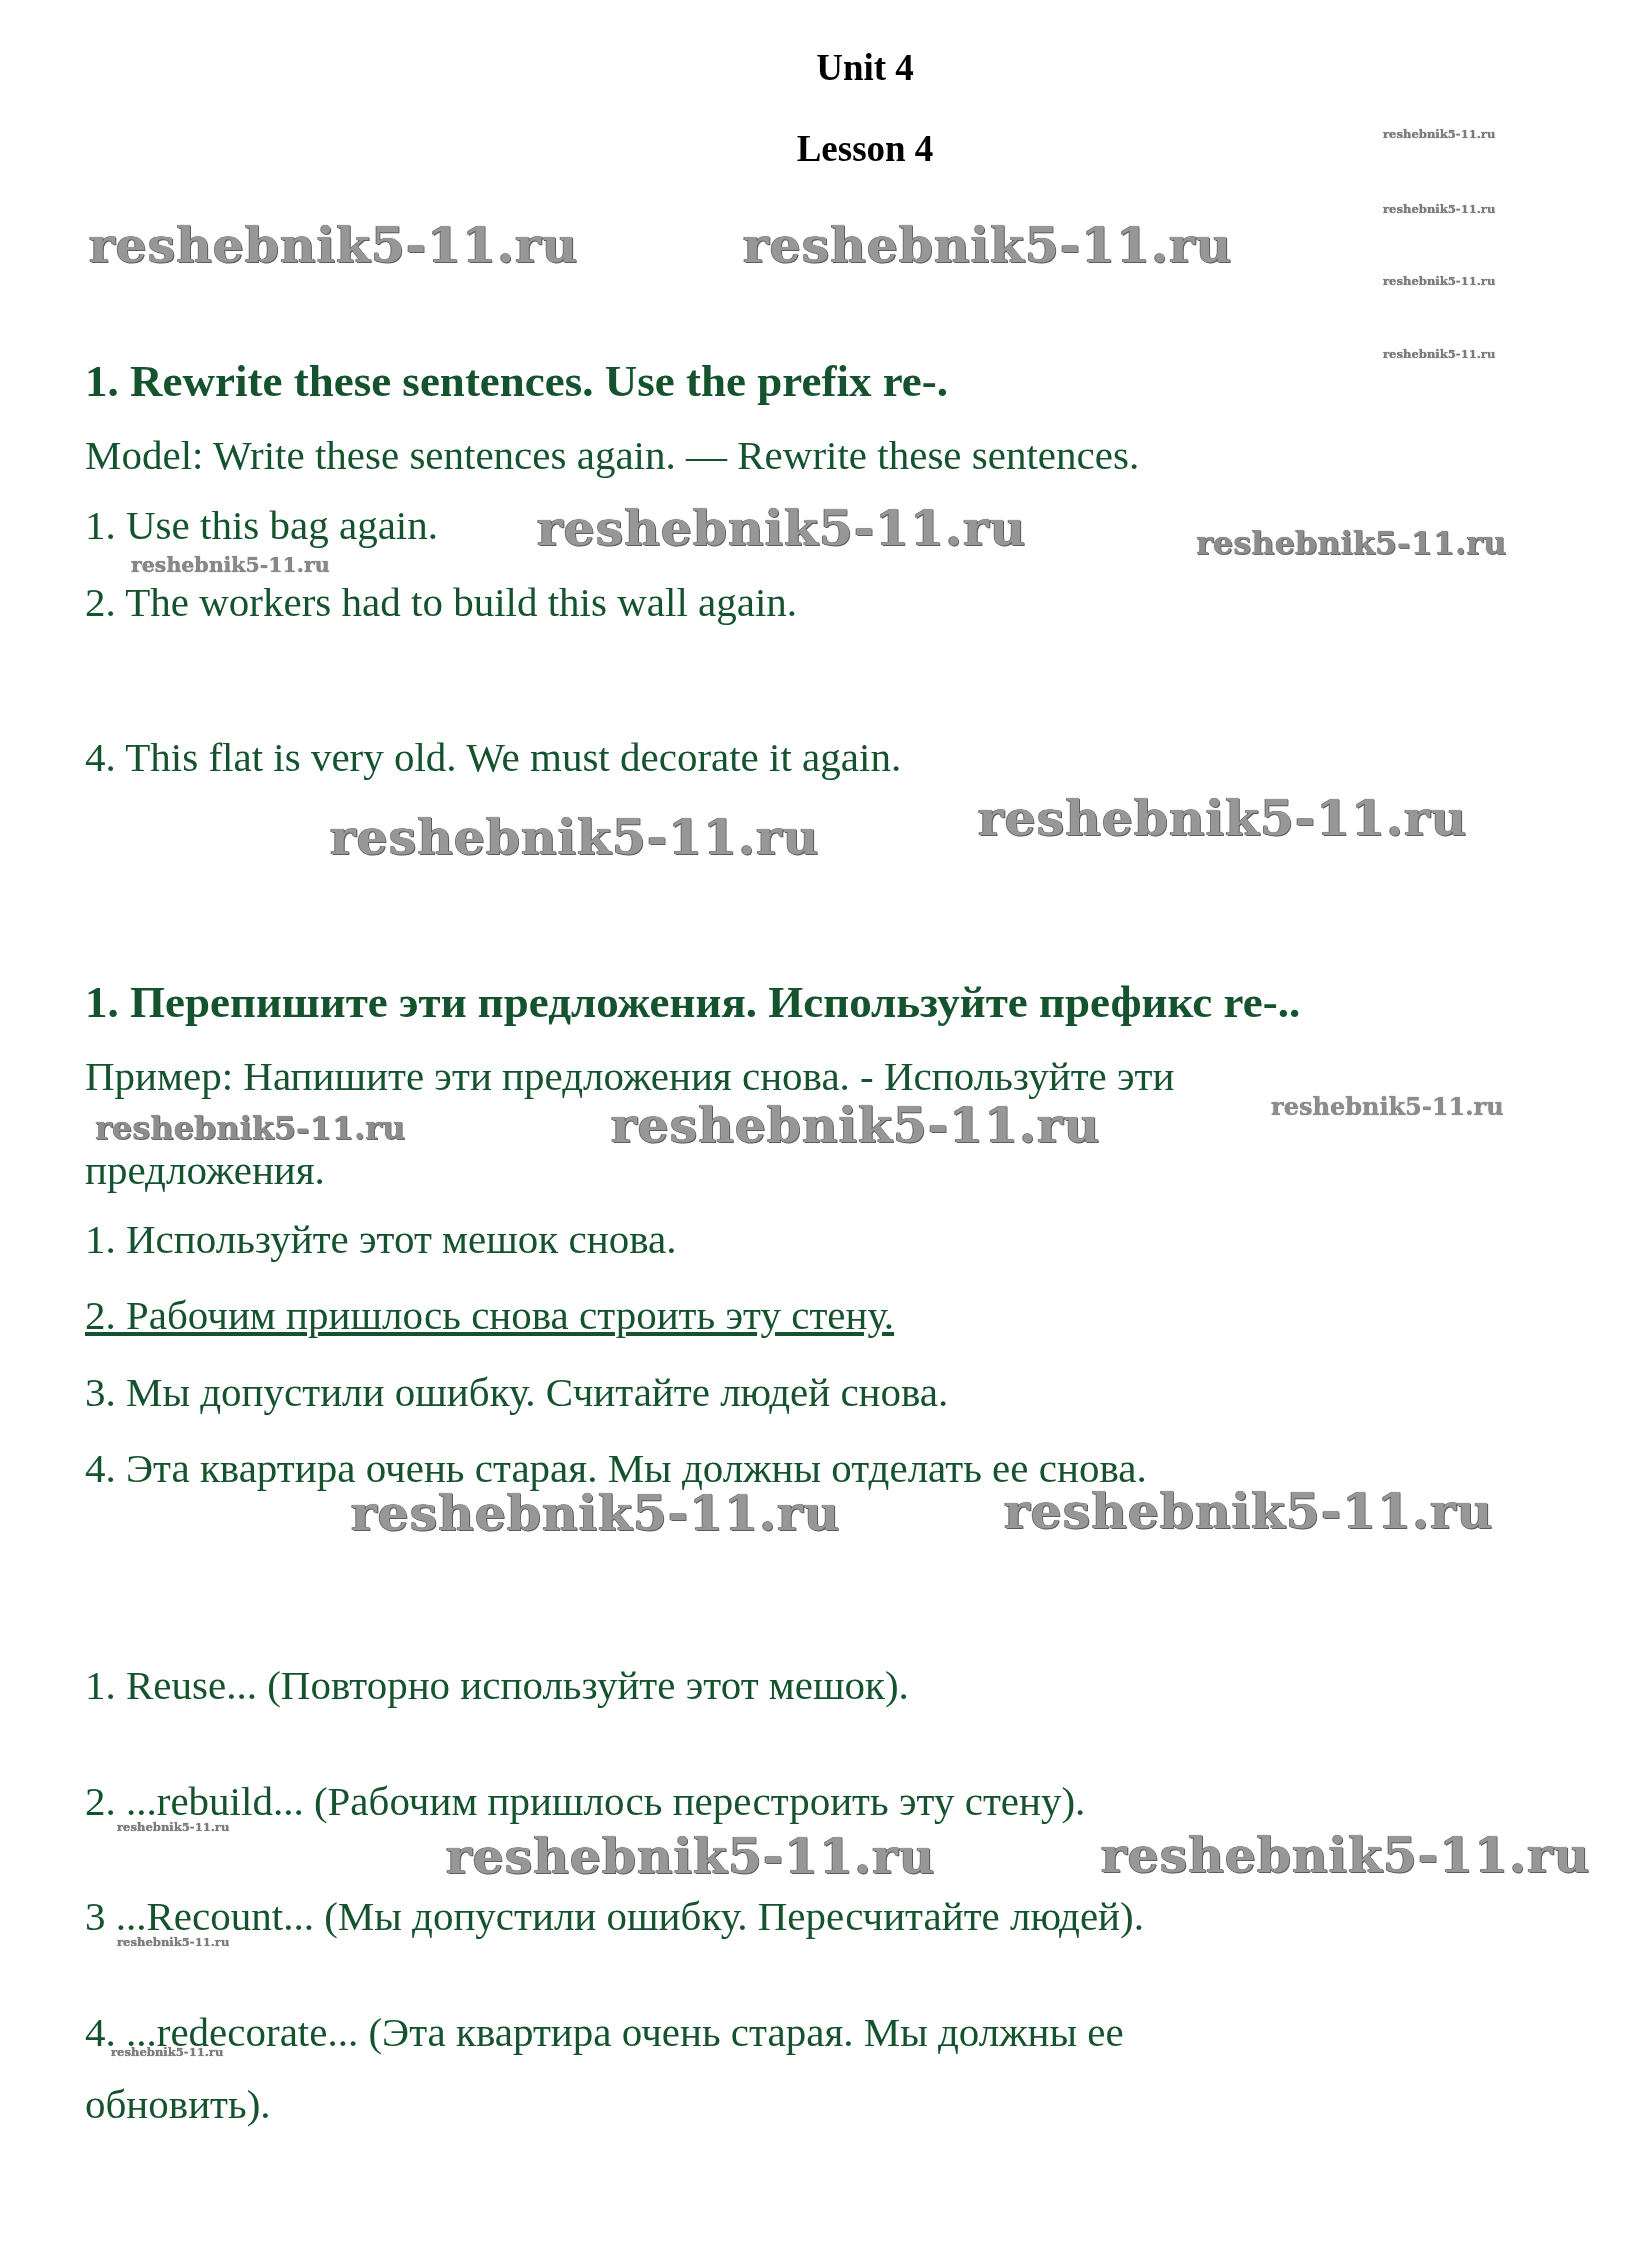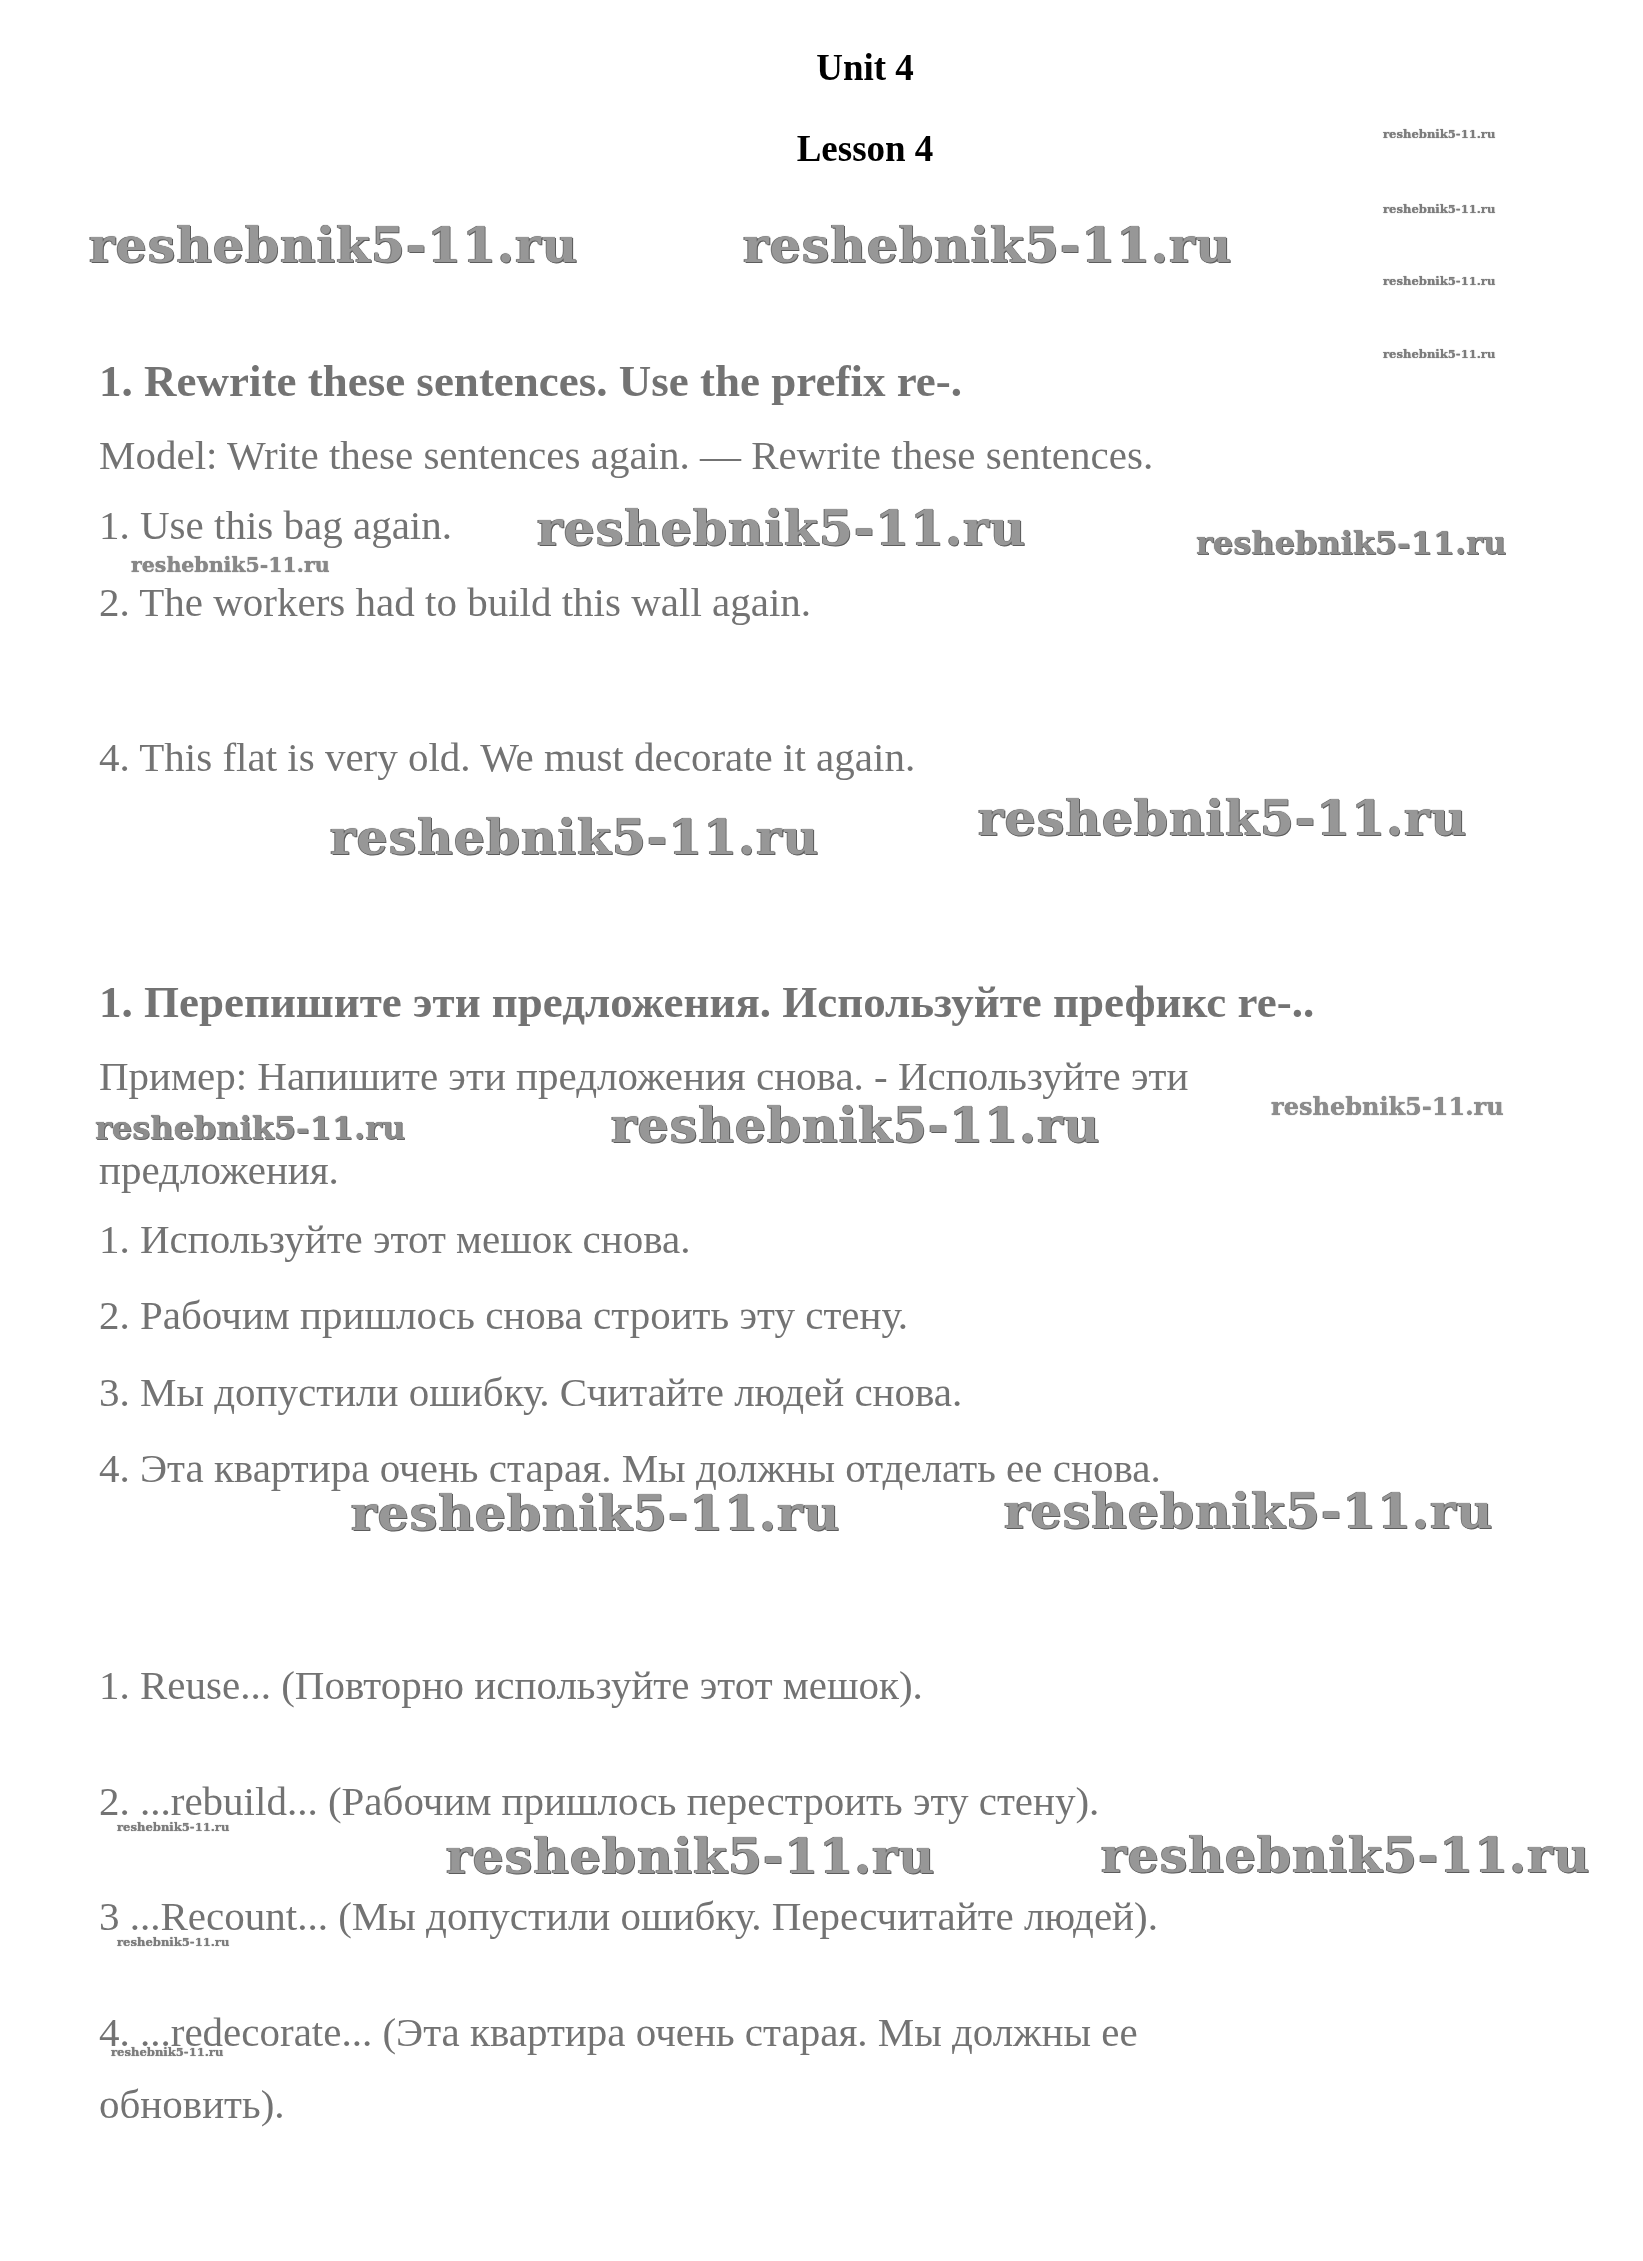--- a/index.html
+++ b/index.html
@@ -9,24 +9,24 @@
     font-family: "Liberation Serif", "DejaVu Serif", serif;
     color: #000000;
     position: relative;
     overflow: hidden;
   }
   .page { position: absolute; inset: 0; }
 
   
   .line {
     position: absolute;
-    left: 99px;
+    left: 85px;
     font-size: 41px;
     white-space: nowrap;
-    color: #737373;
+    color: #14532d;
     text-align: center;
   }
   .center-line {
     position: absolute;
     left: 86px; width: 1558px;
     text-align: center;
     font-weight: bold;
     font-size: 37px;
     white-space: nowrap;
   }
@@ -78,21 +78,21 @@
   <div class="line heading" style="top:355px;">1. Rewrite these sentences. Use the prefix re-.</div>
   <div class="line" style="top:431px;">Model: Write these sentences again. — Rewrite these sentences.</div>
   <div class="line" style="top:501px;">1. Use this bag again.</div>
   <div class="line" style="top:578px;">2. The workers had to build this wall again.</div>
   <div class="line" style="top:733px;">4. This flat is very old. We must decorate it again.</div>
 
   <div class="line heading" style="top:976px;">1. Перепишите эти предложения. Используйте префикс re-..</div>
   <div class="line" style="top:1052px;">Пример: Напишите эти предложения снова. - Используйте эти</div>
   <div class="line" style="top:1134px;margin-top:12px;">предложения.</div>
   <div class="line" style="top:1215px;">1. Используйте этот мешок снова.</div>
-  <div class="line" style="top:1291px;">2. Рабочим пришлось снова строить эту стену.</div>
+  <div class="line" style="top:1291px;text-decoration:underline;">2. Рабочим пришлось снова строить эту стену.</div>
   <div class="line" style="top:1368px;">3. Мы допустили ошибку. Считайте людей снова.</div>
   <div class="line" style="top:1444px;">4. Эта квартира очень старая. Мы должны отделать ее снова.</div>
 
   <div class="line" style="top:1661px;">1. Reuse... (Повторно используйте этот мешок).</div>
   <div class="line" style="top:1777px;">2. ...rebuild... (Рабочим пришлось перестроить эту стену).</div>
   <div class="line" style="top:1892px;">3 ...Recount... (Мы допустили ошибку. Пересчитайте людей).</div>
   <div class="line" style="top:2008px;">4. ...redecorate... (Эта квартира очень старая. Мы должны ее</div>
   <div class="line" style="top:2080px;">обновить).</div>
 
   <span class="wm wm-big" style="left:89px;  top:216px;">reshebnik5-11.ru</span>

